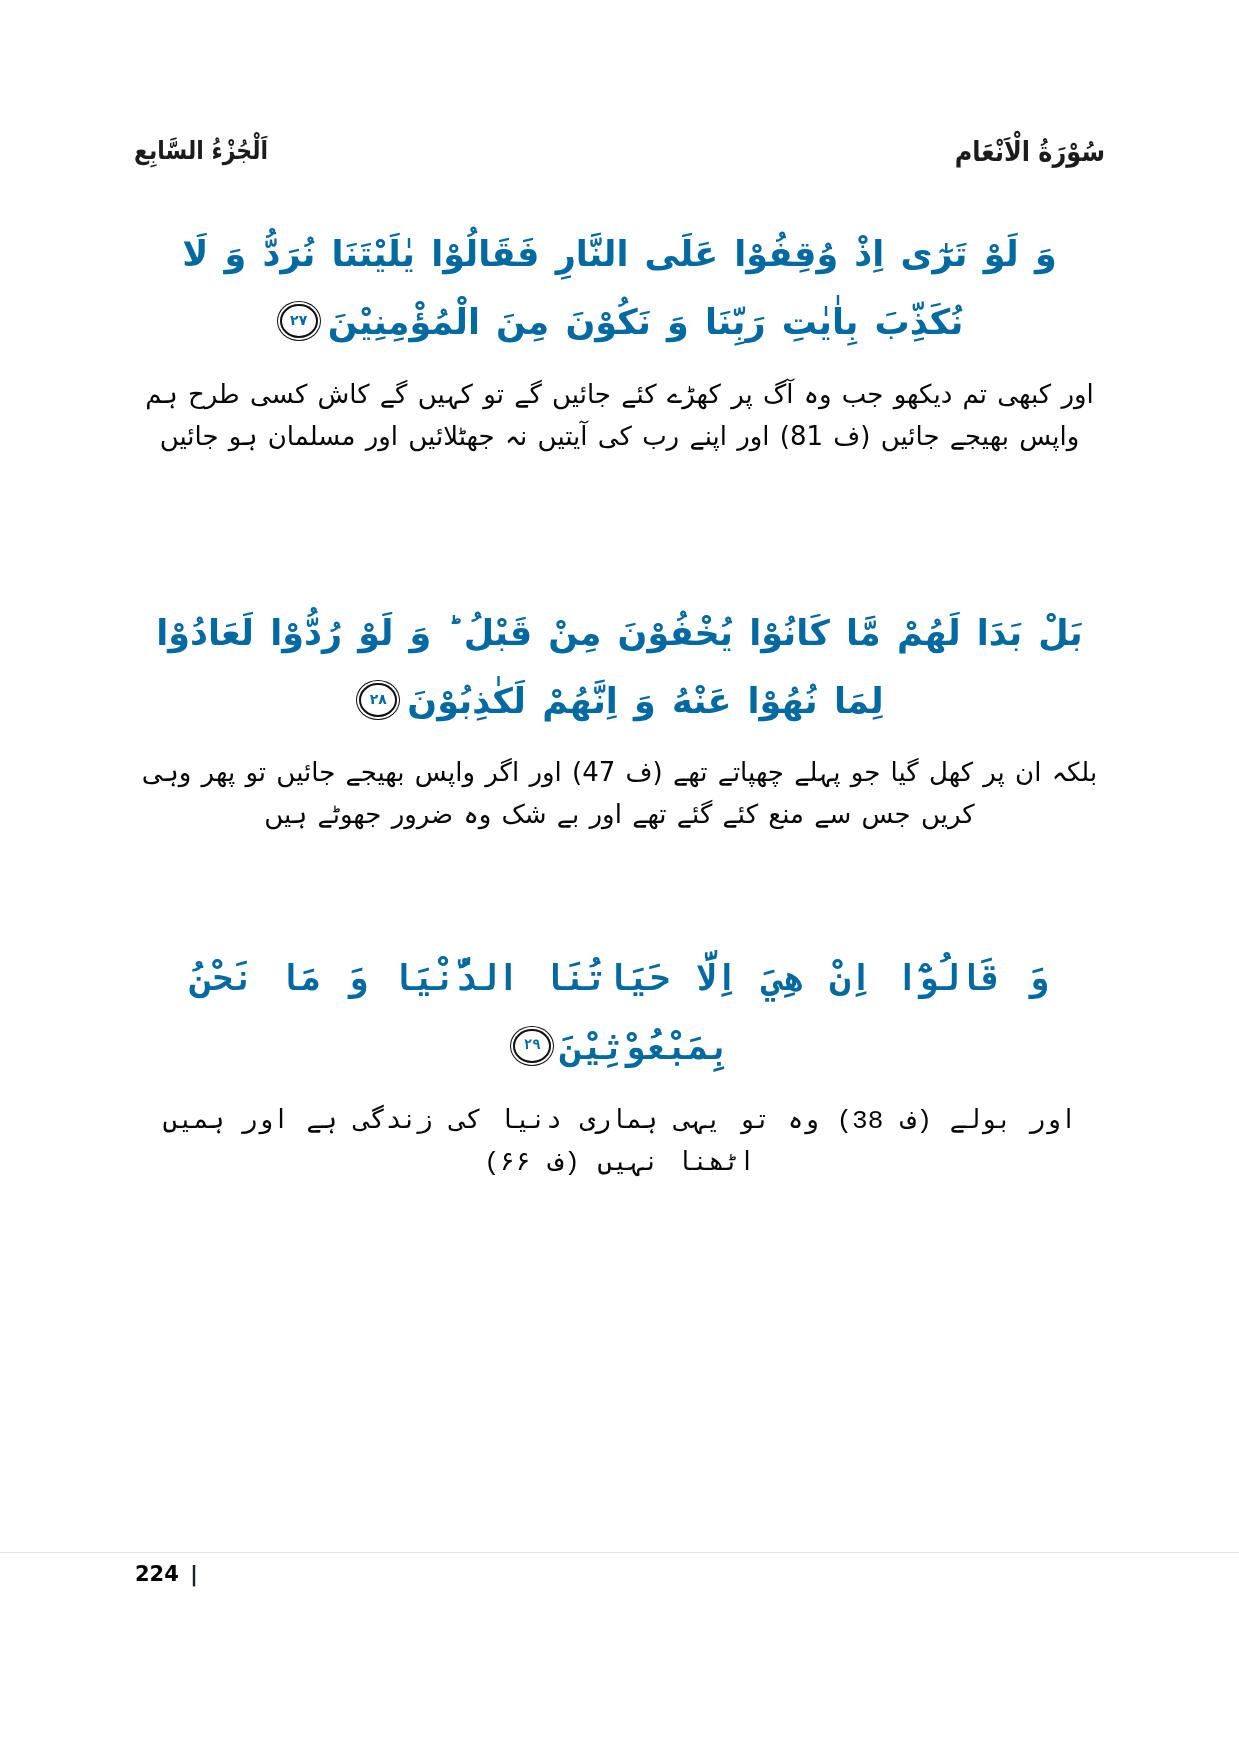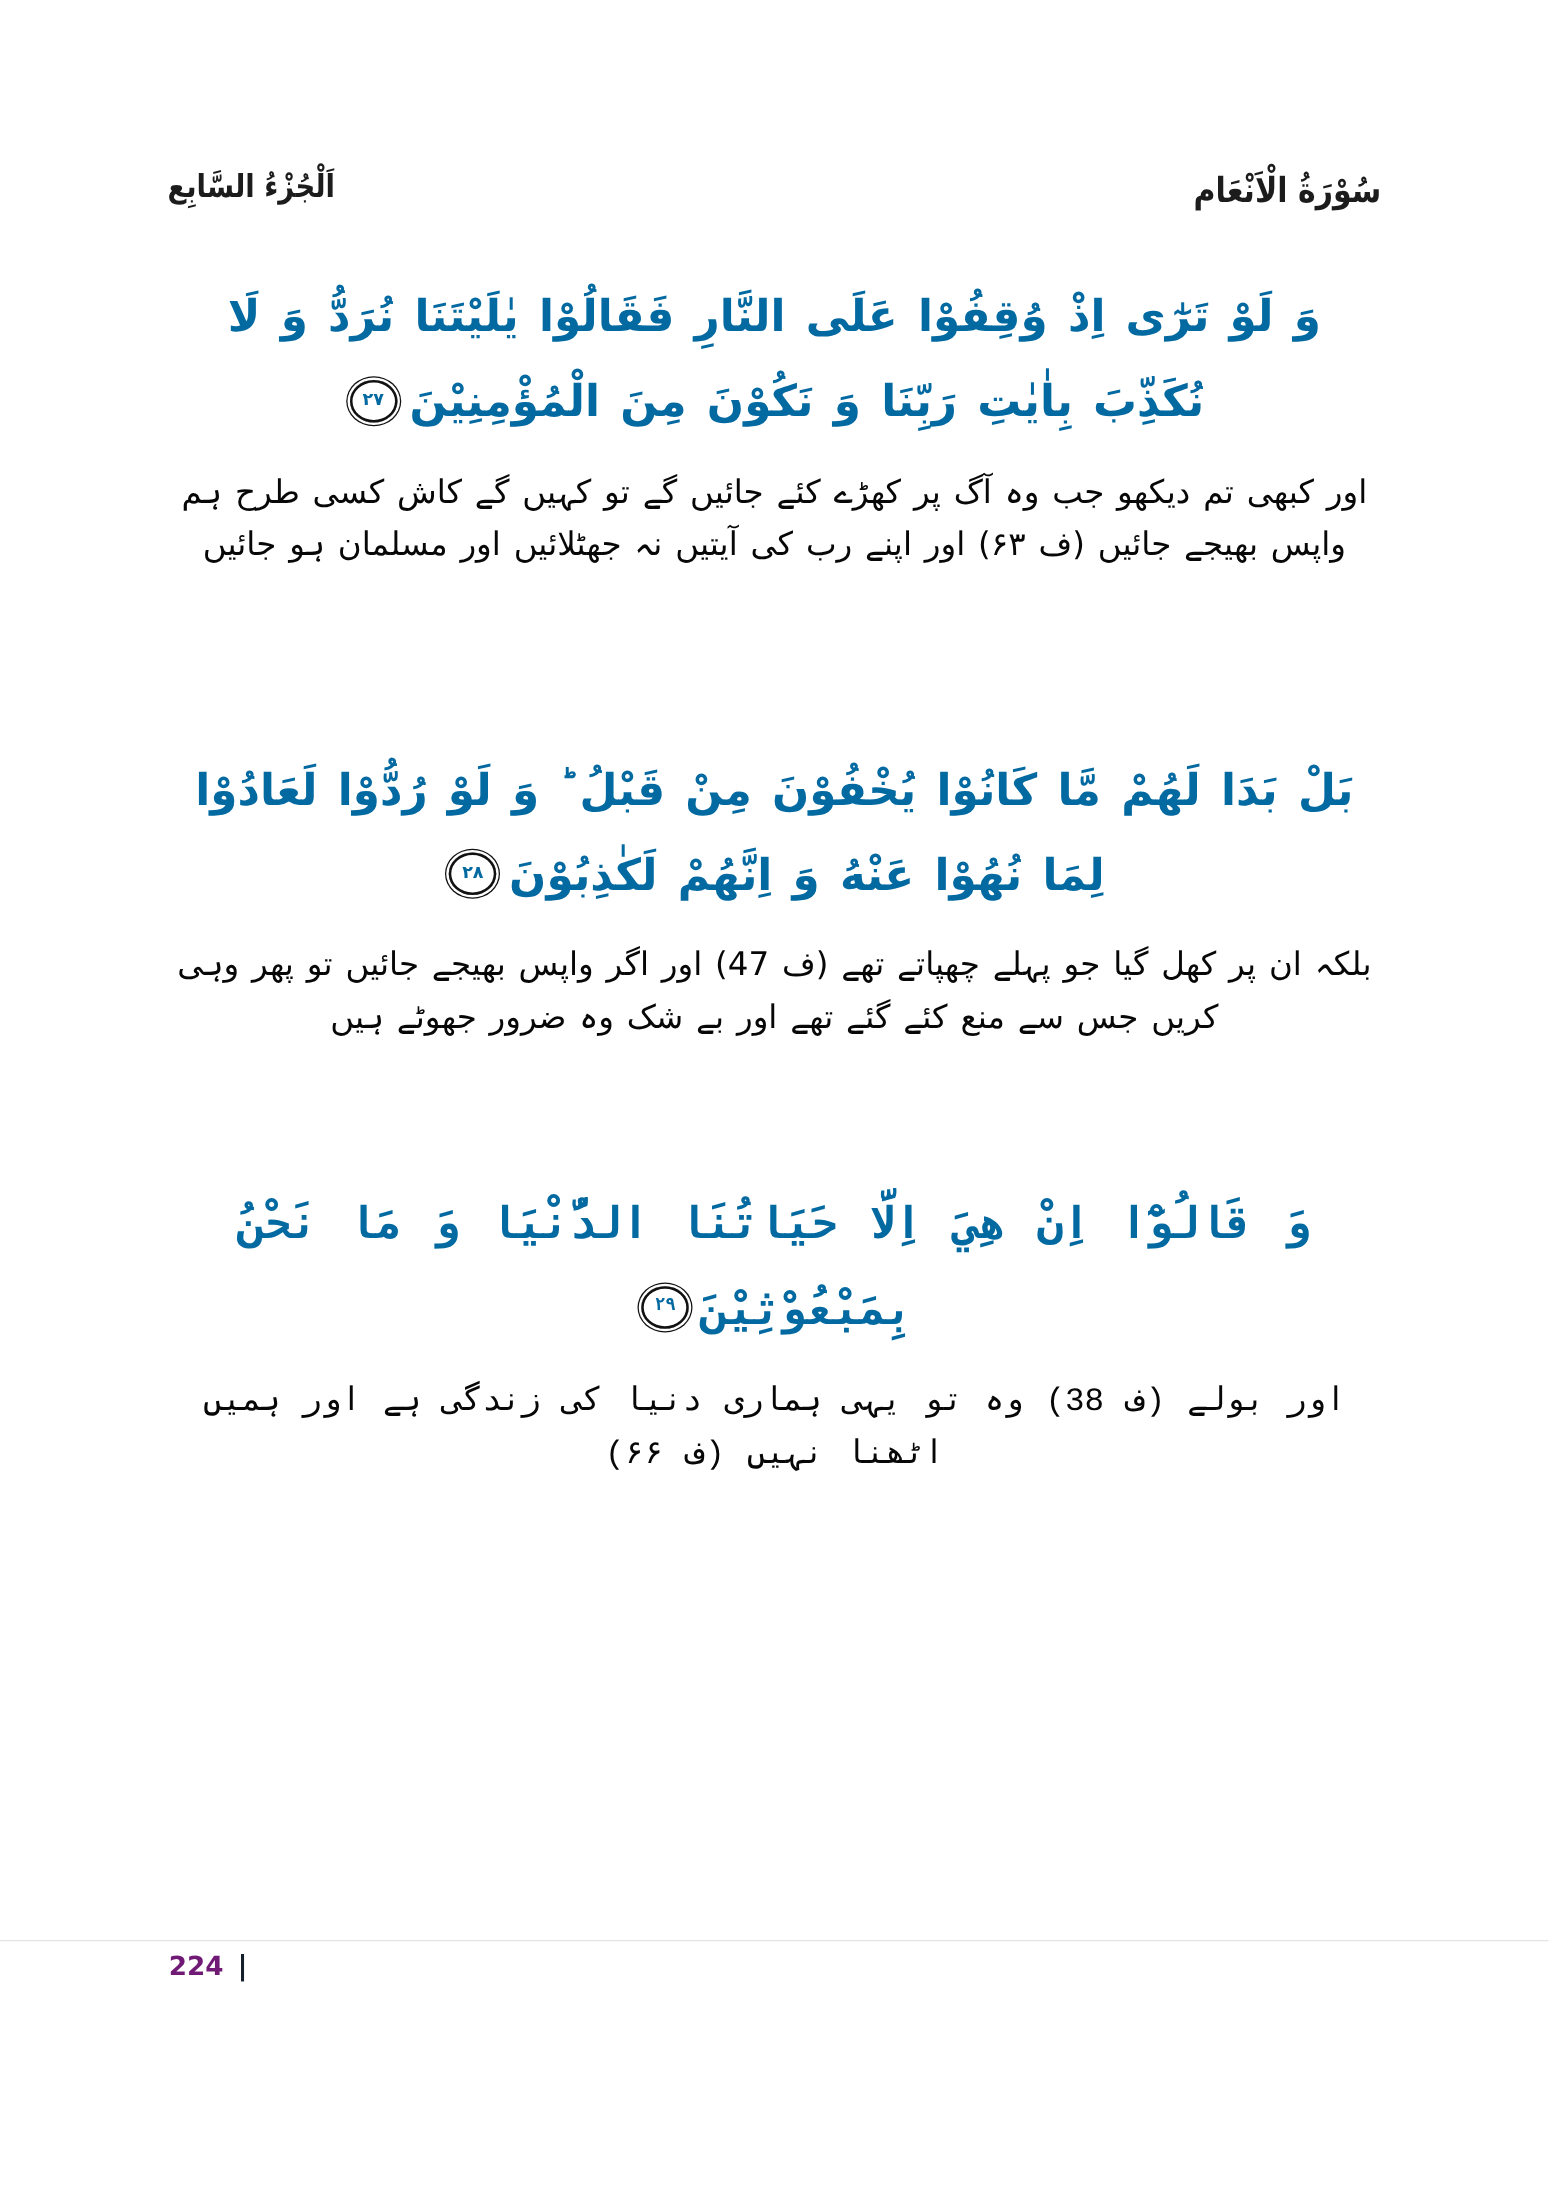--- a/index.html
+++ b/index.html
@@ -82,21 +82,21 @@
     left:0;
     top:1552px;
     width:100%;
     border-top:1px solid #e3e3e3;
     padding:8px 0 0 135px;
     box-sizing:border-box;
   }
   .page-number{
     font-size:21px;
     font-weight:bold;
-    color:#701a75;
+    color:#000000;
     display:inline-block;
   }
   .page-number-divider{
     font-size:22px;
     font-weight:bold;
     color:#16202c;
     display:inline-block;
     margin-left:6px;
   }
 </style>
@@ -107,21 +107,21 @@
 
   <header class="page-header">
     <div class="calligraphy right">سُوْرَةُ الْاَنْعَام</div>
     <div class="calligraphy left">اَلْجُزْءُ السَّابِع</div>
   </header>
 
   <main class="content">
 
     <section class="verse-section sec-1">
       <div class="arabic" dir="rtl"><span>وَ لَوْ تَرٰٓى اِذْ وُقِفُوْا عَلَى النَّارِ فَقَالُوْا يٰلَيْتَنَا نُرَدُّ وَ لَا نُكَذِّبَ بِاٰيٰتِ رَبِّنَا وَ نَكُوْنَ مِنَ الْمُؤْمِنِيْنَ</span><span class="ayah-mark">۲۷</span></div>
-      <div class="urdu" dir="rtl">اور کبھی تم دیکھو جب وہ آگ پر کھڑے کئے جائیں گے تو کہیں گے کاش کسی طرح ہم واپس بھیجے جائیں (ف ۶۳) اور اپنے رب کی آیتیں نہ جھٹلائیں اور مسلمان ہو جائیں</div>
+      <div class="urdu" dir="rtl">اور کبھی تم دیکھو جب وہ آگ پر کھڑے کئے جائیں گے تو کہیں گے کاش کسی طرح ہم واپس بھیجے جائیں (ف 81) اور اپنے رب کی آیتیں نہ جھٹلائیں اور مسلمان ہو جائیں</div>
     </section>
 
     <section class="verse-section sec-2">
       <div class="arabic" dir="rtl"><span>بَلْ بَدَا لَهُمْ مَّا كَانُوْا يُخْفُوْنَ مِنْ قَبْلُ ؕ وَ لَوْ رُدُّوْا لَعَادُوْا لِمَا نُهُوْا عَنْهُ وَ اِنَّهُمْ لَكٰذِبُوْنَ</span><span class="ayah-mark">۲۸</span></div>
       <div class="urdu" dir="rtl">بلکہ ان پر کھل گیا جو پہلے چھپاتے تھے (ف 47) اور اگر واپس بھیجے جائیں تو پھر وہی کریں جس سے منع کئے گئے تھے اور بے شک وہ ضرور جھوٹے ہیں</div>
     </section>
 
     <section class="verse-section sec-3">
       <div class="arabic" dir="rtl"><span>وَ قَالُوْٓا اِنْ هِيَ اِلَّا حَيَاتُنَا الدُّنْيَا وَ مَا نَحْنُ بِمَبْعُوْثِيْنَ</span><span class="ayah-mark">۲۹</span></div>
       <div class="urdu" dir="rtl">اور بولے (ف 38) وہ تو یہی ہماری دنیا کی زندگی ہے اور ہمیں اٹھنا نہیں (ف ۶۶)</div>

